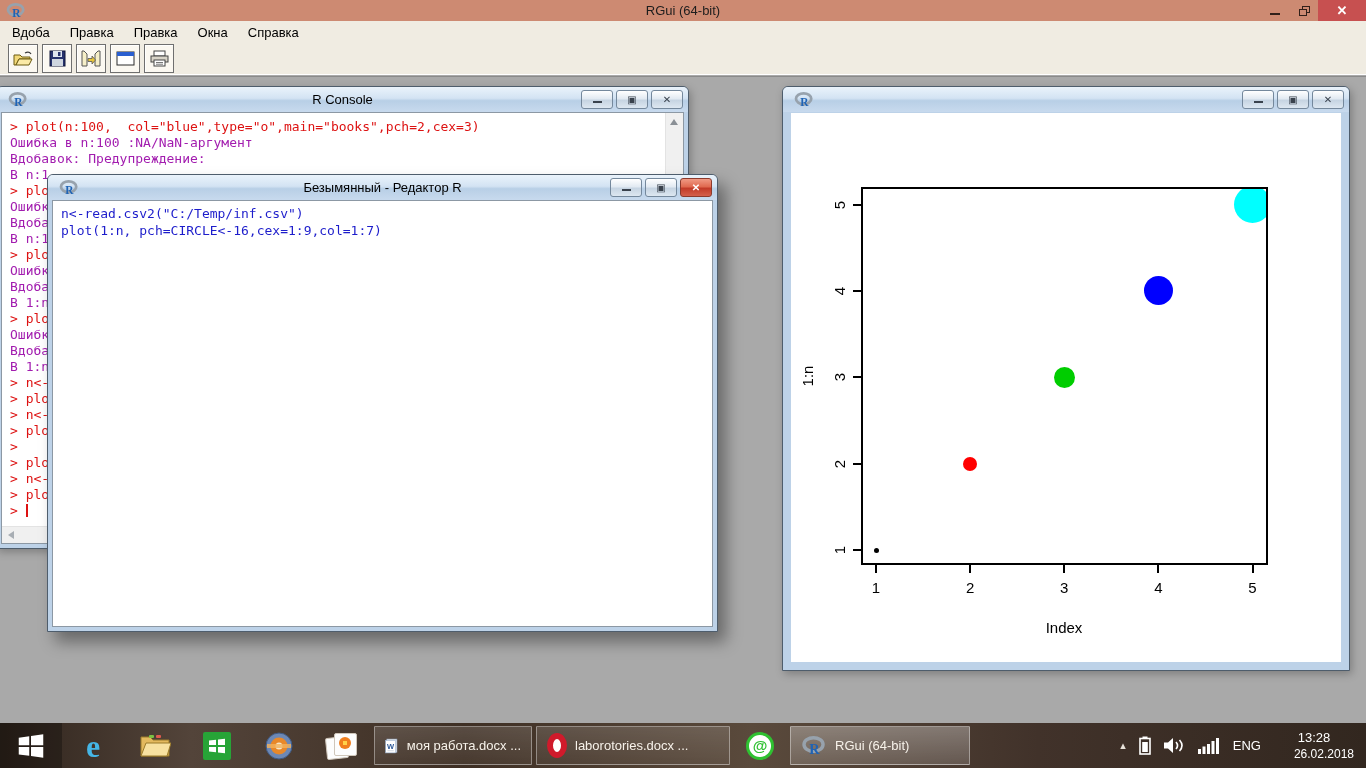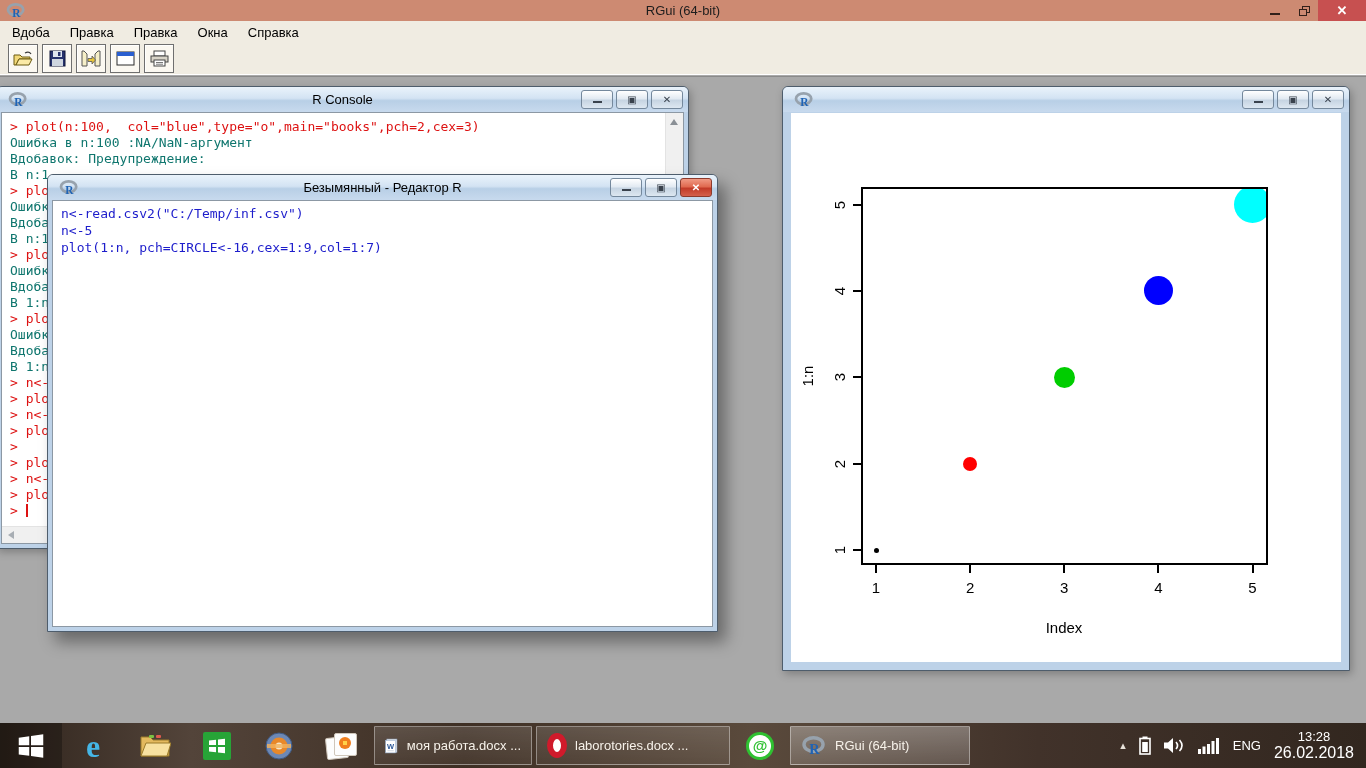--- a/index.html
+++ b/index.html
@@ -41,21 +41,21 @@
   .cbtn .minbar{width:9px;height:2px;background:#39424d;margin-top:5px;}
   .cbtn.red{background:linear-gradient(#f09a84,#e06a50 45%,#c23b28 55%,#d4604c);
       border-color:#8c3a2c;color:#fff;font-weight:bold;}
   .win .client{position:absolute;left:4px;right:4px;top:25px;bottom:4px;background:#fff;
       border:1px solid #8c98a4;box-sizing:border-box;}
   
   #console{left:-4px;top:9px;width:691px;height:461px;z-index:1;}
   #console-text{position:absolute;left:0;top:0;right:18px;bottom:16px;overflow:hidden;
       padding:6px 0 0 8px;font:13px/16px "DejaVu Sans Mono",monospace;white-space:pre;}
   .cline.input{color:#dd1212;}
-  .cline.output{color:#0f766e;}
+  .cline.output{color:#a21caf;}
   .caret{display:inline-block;width:2px;height:13px;background:#dd1212;vertical-align:-2px;}
   .vscroll{position:absolute;right:0;top:0;bottom:16px;width:17px;background:#f0f0f0;border-left:1px solid #e3e3e3;}
   .vscroll .arr-up{position:absolute;top:6px;left:4px;width:0;height:0;
       border:4.5px solid transparent;border-bottom:6px solid #8a9096;border-top:none;}
   .hscroll{position:absolute;left:0;right:18px;bottom:0;height:16px;background:#f0f0f0;border-top:1px solid #e3e3e3;}
   .hscroll .arr-left{position:absolute;left:6px;top:4px;width:0;height:0;
       border:4.5px solid transparent;border-right:6px solid #a8aeb4;border-left:none;}
   
   #editor{left:47px;top:97px;width:669px;height:456px;z-index:3;box-shadow:8px 10px 16px rgba(0,0,0,.38);}
   #editor-text{position:absolute;inset:0;padding:4px 0 0 8px;font:13px/17px "DejaVu Sans Mono",monospace;
@@ -89,21 +89,21 @@
   .gallery-card{position:relative;width:30px;height:26px;}
   .gallery-card .c1,.gallery-card .c2{position:absolute;background:#fdfdfd;border:1px solid #cfc6ba;border-radius:2px;}
   .gallery-card .c1{left:0;top:4px;width:20px;height:20px;transform:rotate(-6deg);}
   .gallery-card .c2{left:8px;top:0;width:21px;height:21px;}
   .gallery-card .flower{position:absolute;left:13px;top:4px;width:12px;height:12px;border-radius:50%;
       background:radial-gradient(circle at 50% 50%,#ffd24a 0 25%,#f07f1f 26% 100%);}
   #tray{margin-left:auto;display:flex;align-items:center;gap:13px;padding-right:12px;color:#fff;}
   .tray-arrow{font-size:11px;color:#e8e2da;}
   .tray-lang{font-size:13px;}
   .tray-clock{text-align:center;font-size:13px;line-height:16px;}
-  .tray-clock .date{font-size:16px;}
+  .tray-clock .date{font-size:12px;margin-left:20px;}
   svg{display:block;}
 </style>
 </head>
 <body>
 
 <div id="main-titlebar">
   <span class="rlogo-slot">
       <svg viewBox="0 0 24 21">
         <ellipse cx="11.5" cy="9" rx="10" ry="7.2" fill="none" stroke="#97a2ad" stroke-width="3.6"></ellipse>
         <text x="7" y="19" font-size="15" font-weight="bold" fill="#1f63b5" font-family="Liberation Serif, serif">R</text>
@@ -278,21 +278,21 @@
           </div>
         <div class="cbtn">
             <span>▣</span>
           </div>
         <div class="cbtn red">
             <span>✕</span>
           </div>
       </div>
     </div>
     <div class="client">
-      <div id="editor-text"><div class="eline">n&lt;-read.csv2("C:/Temp/inf.csv")</div><div class="eline">n&lt;-5</div><div class="eline">plot(1:n, pch=CIRCLE&lt;-16,cex=1:9,col=1:7)</div></div>
+      <div id="editor-text"><div class="eline">n&lt;-read.csv2("C:/Temp/inf.csv")</div><div class="eline">plot(1:n, pch=CIRCLE&lt;-16,cex=1:9,col=1:7)</div></div>
     </div>
   </div>
 
 </div>
 
 <div id="taskbar">
   <div class="pin" id="start-button">
     <svg width="30" height="28" viewBox="0 0 32 32">
       <polygon points="2,6.5 14,4.8 14,15 2,15" fill="#fff"></polygon>
       <polygon points="16,4.5 30,2.6 30,15 16,15" fill="#fff"></polygon>

